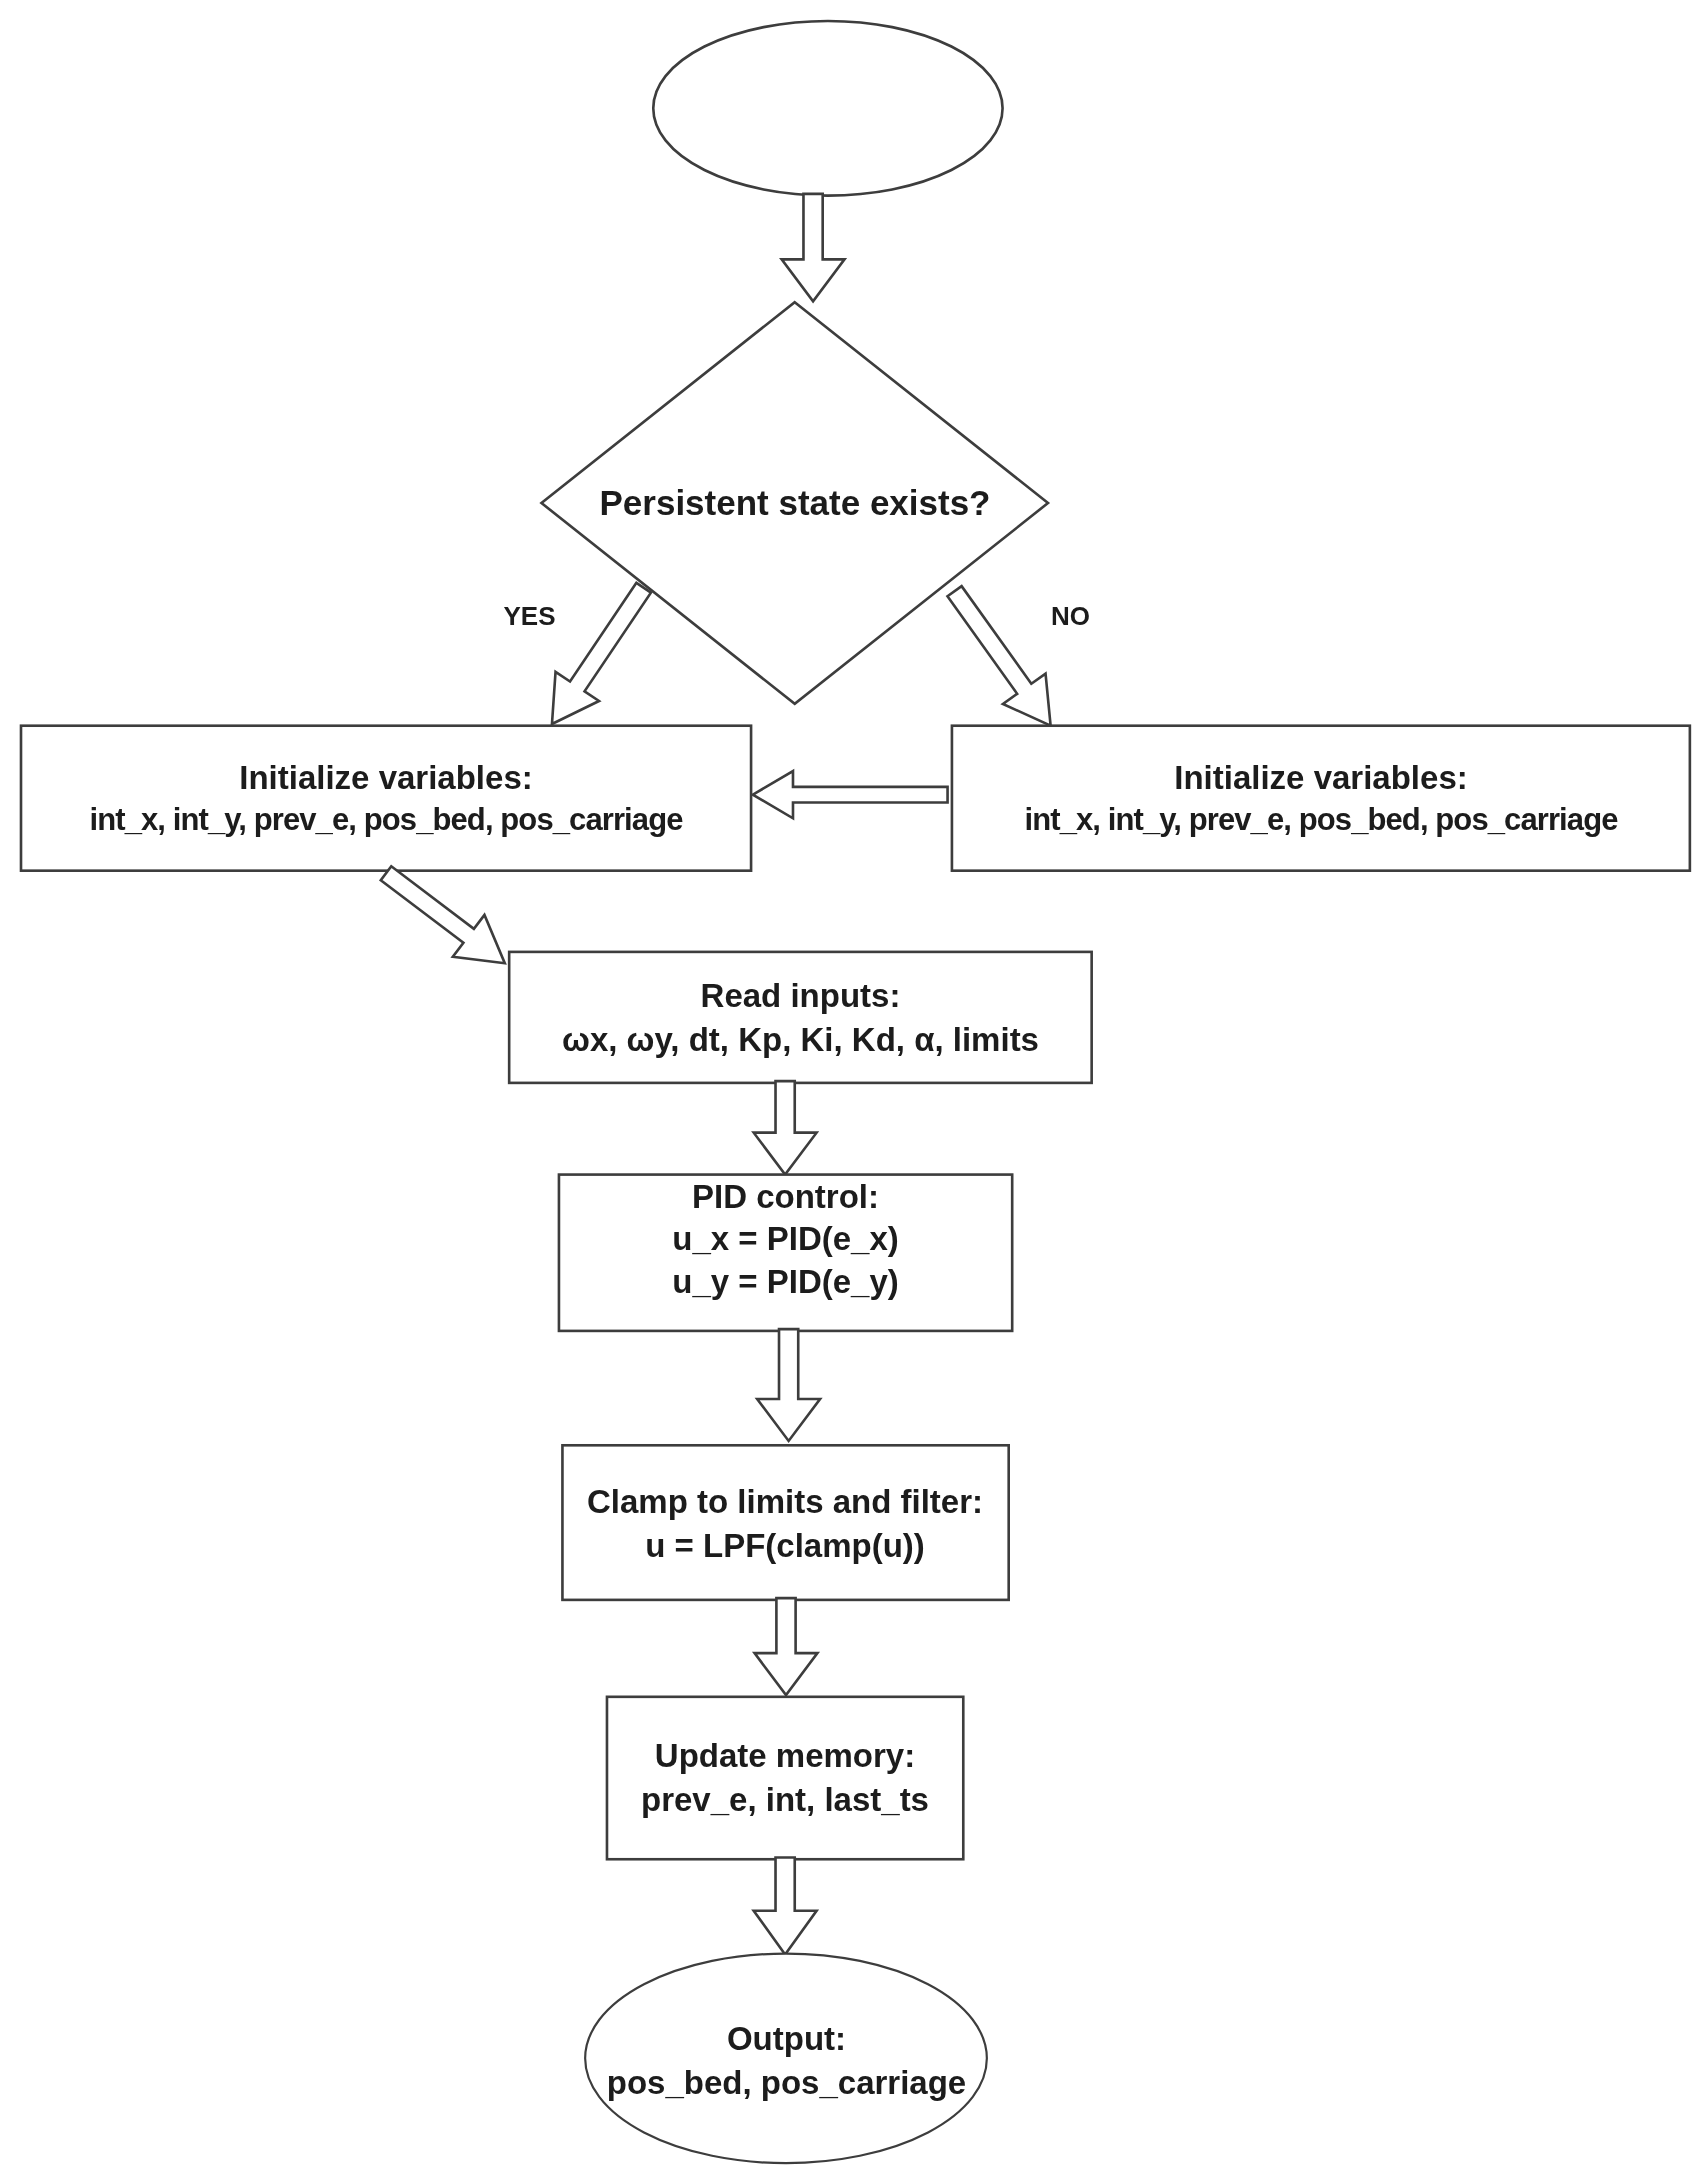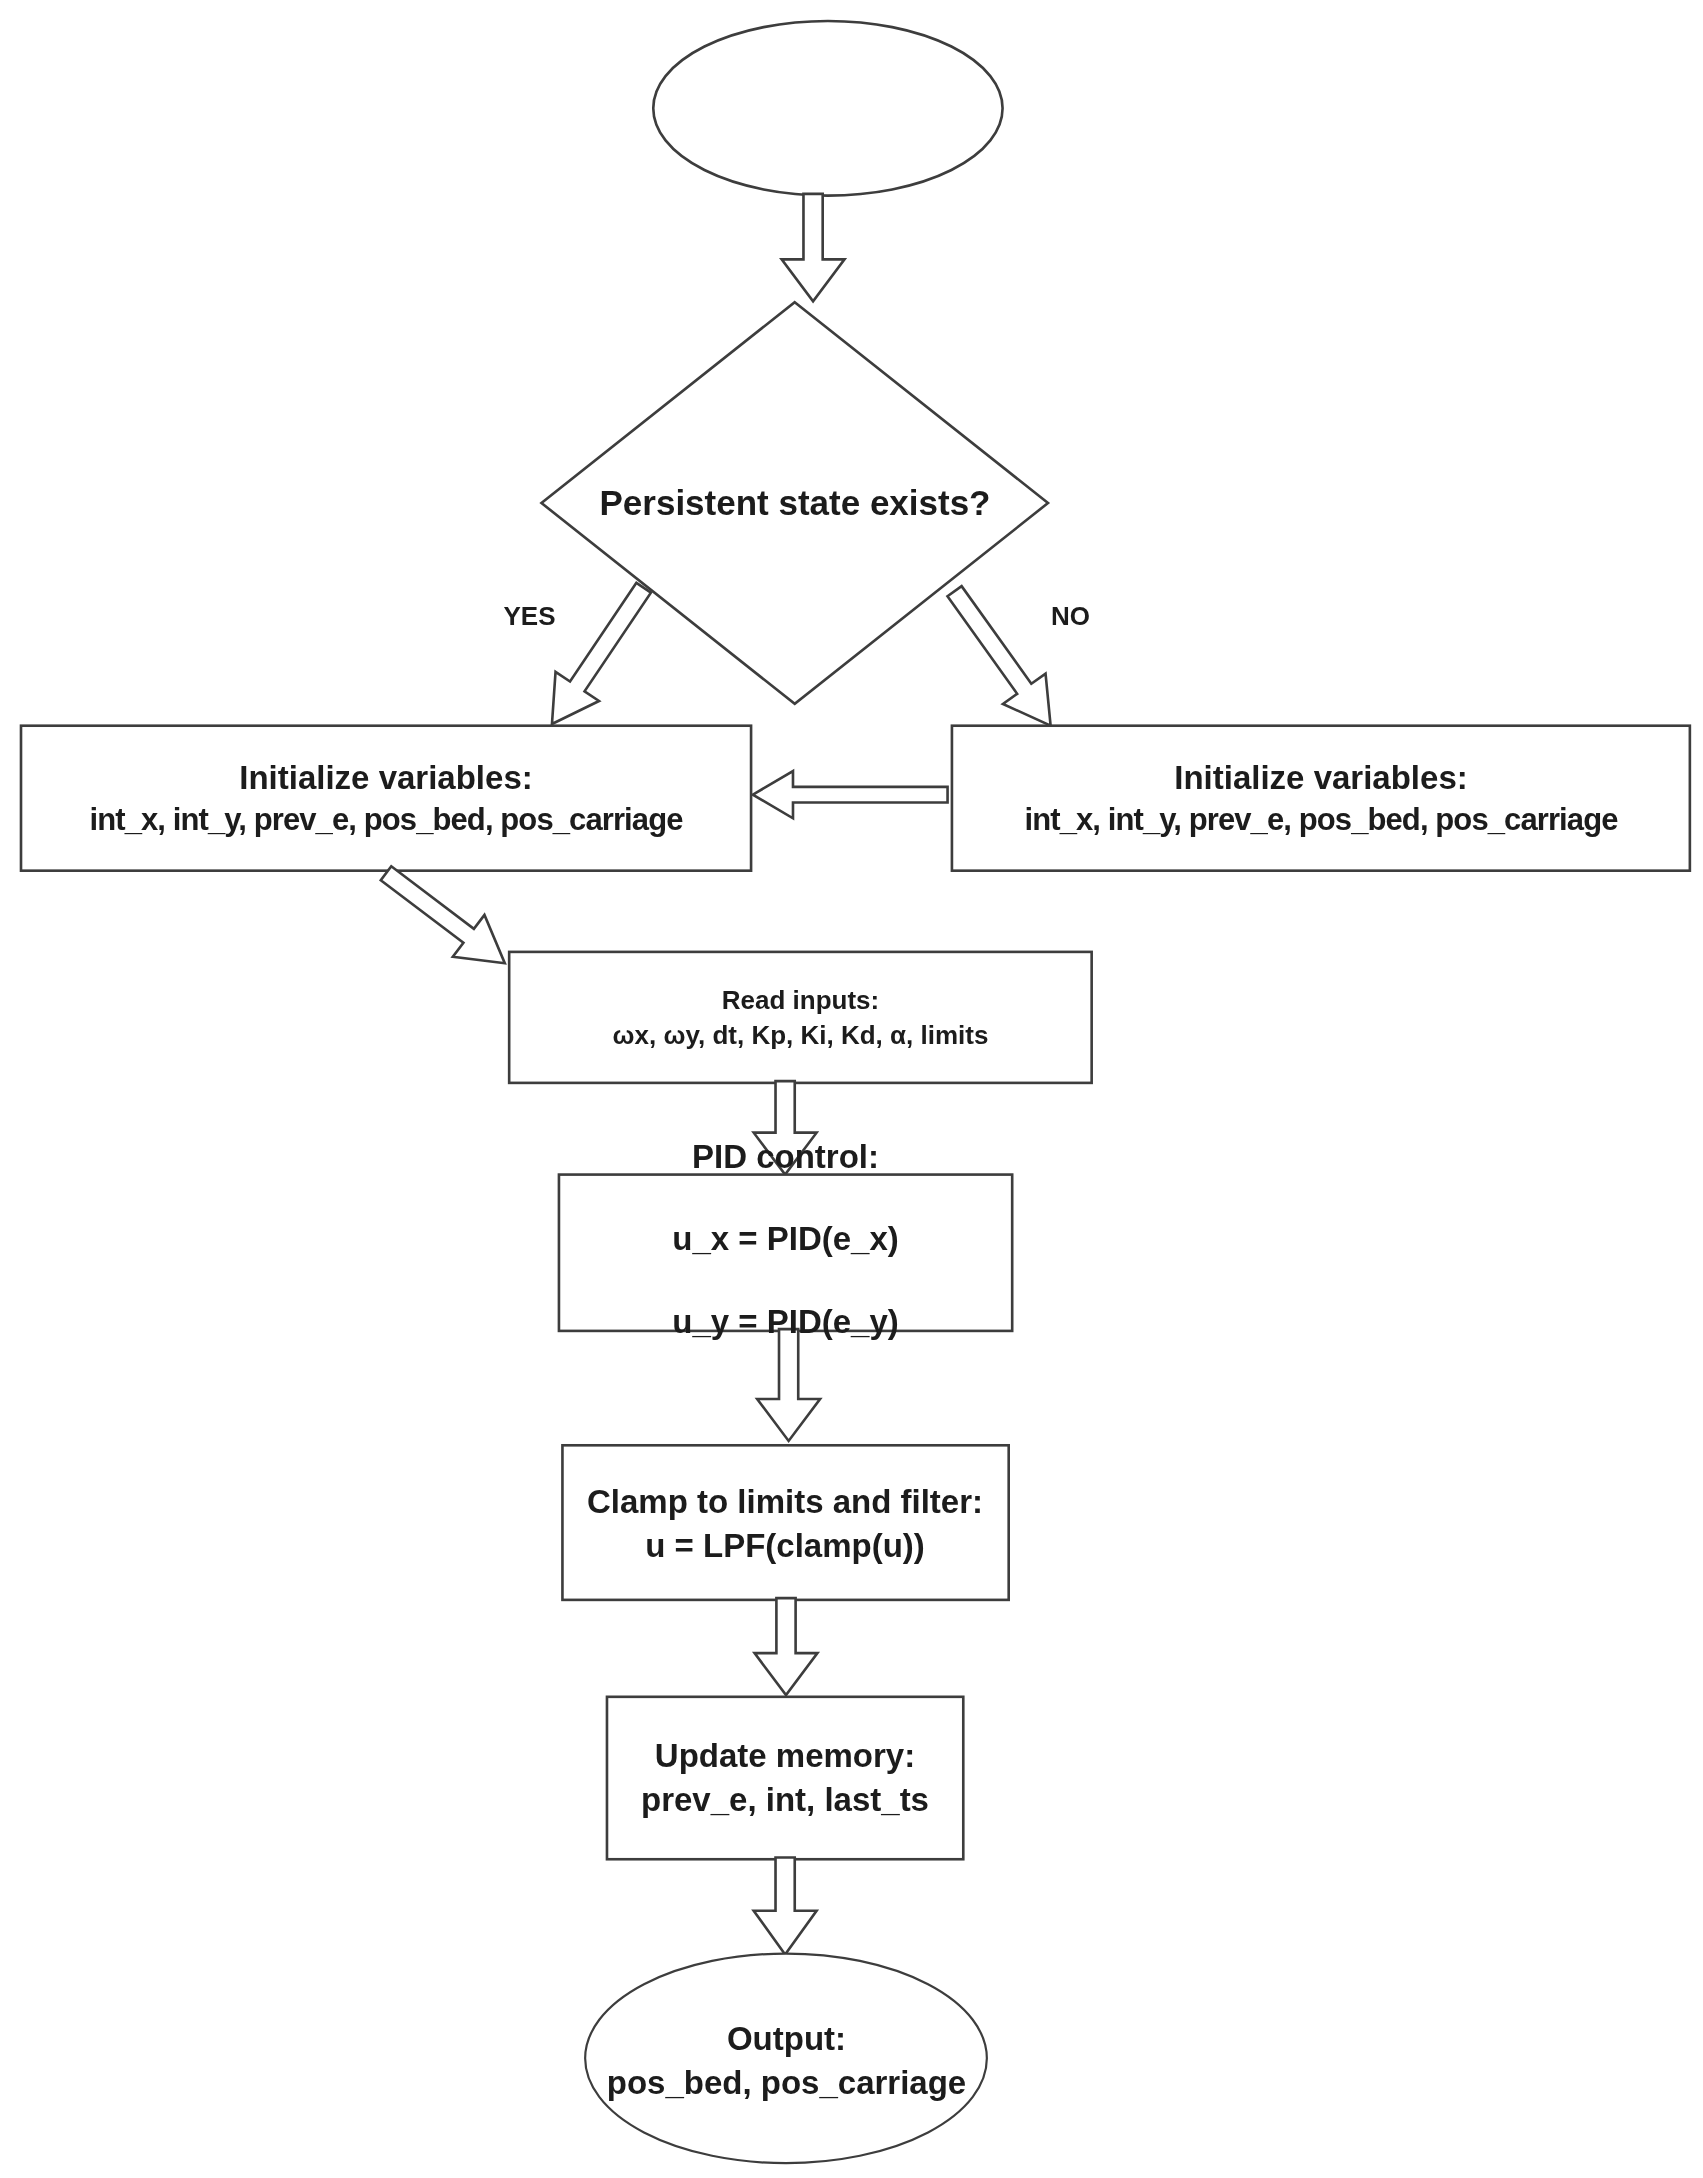--- a/index.html
+++ b/index.html
@@ -10,22 +10,22 @@
   .lbl{position:absolute;display:flex;flex-direction:column;align-items:center;
        justify-content:center;text-align:center;font-weight:bold;color:#1c1c1c;
        line-height:1.32;white-space:nowrap;}
   .lbl .ln{display:block;}
   #lbl-start{left:653px;top:65px;width:349px;height:87px;font-size:35px;color:#2b2b4e;}
   #lbl-decision{left:533px;top:475px;width:524px;height:56px;font-size:35px;}
   #lbl-yes{left:477px;top:599px;width:105px;height:35px;font-size:26px;}
   #lbl-no{left:1018px;top:599px;width:105px;height:35px;font-size:26px;}
   #lbl-init-left{left:26px;top:726px;width:720px;height:145px;font-size:33px;}
   #lbl-init-right{left:956px;top:726px;width:730px;height:145px;font-size:33px;}
-  #lbl-read{left:509px;top:952px;width:583px;height:131px;font-size:26px;}
-  #lbl-pid{left:559px;top:1175px;width:453px;height:129px;font-size:33px;line-height:1.28;gap:40px;}
+  #lbl-read{left:509px;top:952px;width:583px;height:131px;font-size:33px;}
+  #lbl-pid{left:559px;top:1175px;width:453px;height:129px;font-size:33px;line-height:1.28;}
   #lbl-clamp{left:562px;top:1446px;width:446px;height:155px;font-size:33px;border-radius:9px;}
   #lbl-update{left:607px;top:1697px;width:356px;height:162px;font-size:33px;}
   #lbl-output{left:568px;top:2007px;width:437px;height:108px;font-size:33px;}
   .tight{font-size:31px;letter-spacing:-0.9px;}
 </style>
 </head>
 <body>
 
 <div id="stage">
 

